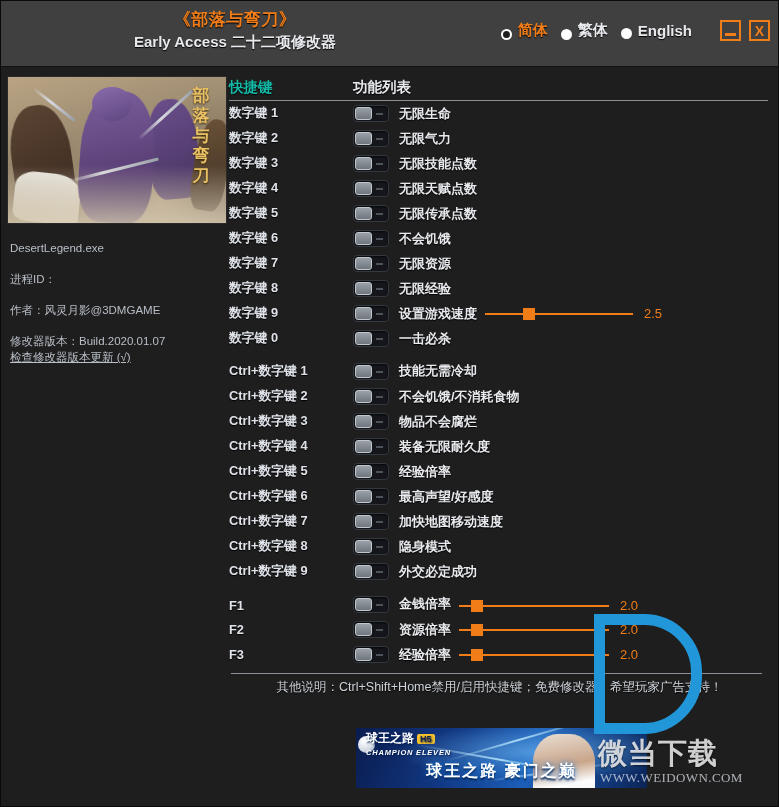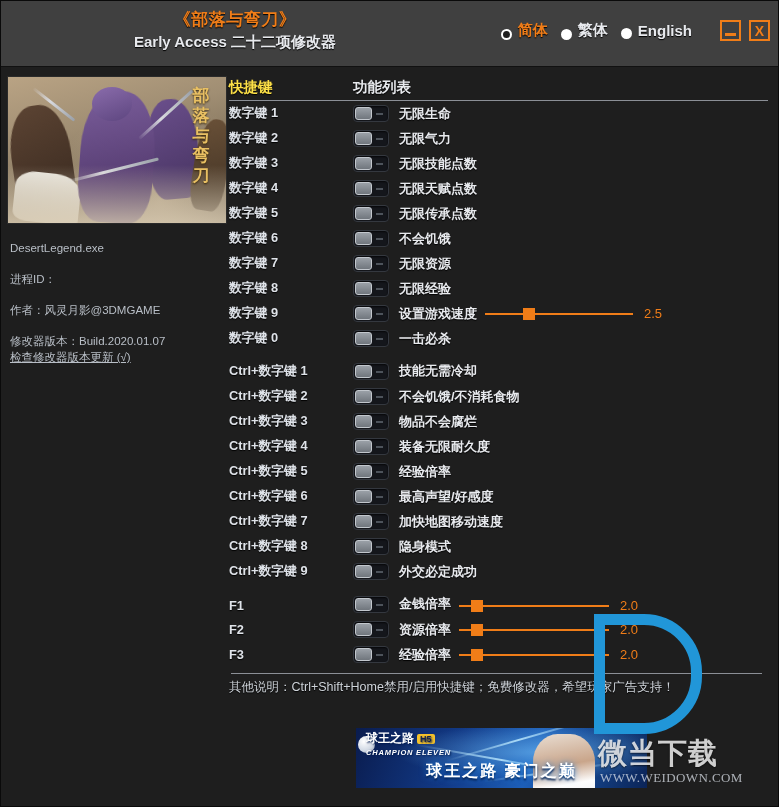--- a/index.html
+++ b/index.html
@@ -184,21 +184,21 @@
   .col-head {
     display: flex;
     align-items: flex-end;
     height: 26px;
     border-bottom: 1px solid #8b8f96;
     margin-right: 2px;
     padding-bottom: 3px;
   }
   .col-head .h1 {
     width: 124px;
-    color: #fde047; font-size: 14.5px; font-weight: bold;
+    color: #14b8a6; font-size: 14.5px; font-weight: bold;
     text-shadow: 0 1px 1px #000;
   }
   .col-head .h2 {
     color: #e8eaee; font-size: 14.5px; font-weight: bold;
     text-shadow: 0 1px 1px #000;
   }
 
   .row {
     display: flex;
     align-items: center;
@@ -269,20 +269,21 @@
     white-space: nowrap;
   }
 
   
   .foot-sep {
     margin: 6px 8px 0 2px;
     height: 1px;
     background: #8b8f96;
   }
   .foot-note {
+    text-align: center;
     color: #cfd4da;
     font-size: 12.5px;
     padding: 5px 0 0 0;
     text-shadow: 0 1px 1px #000;
   }
   .ad-wrap {
     position: absolute;
     left: 355px; top: 727px;
     width: 291px; height: 60px;
     overflow: hidden;

